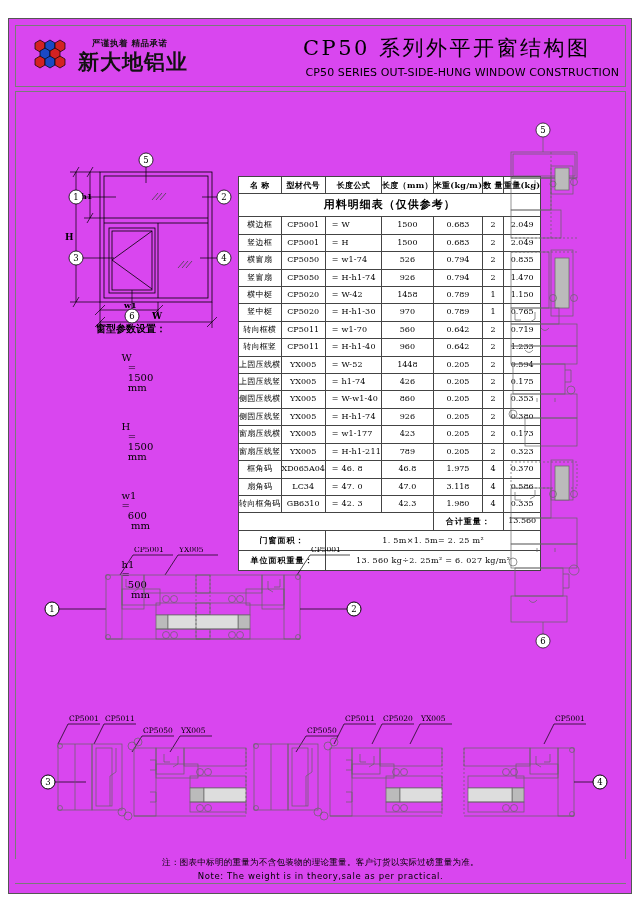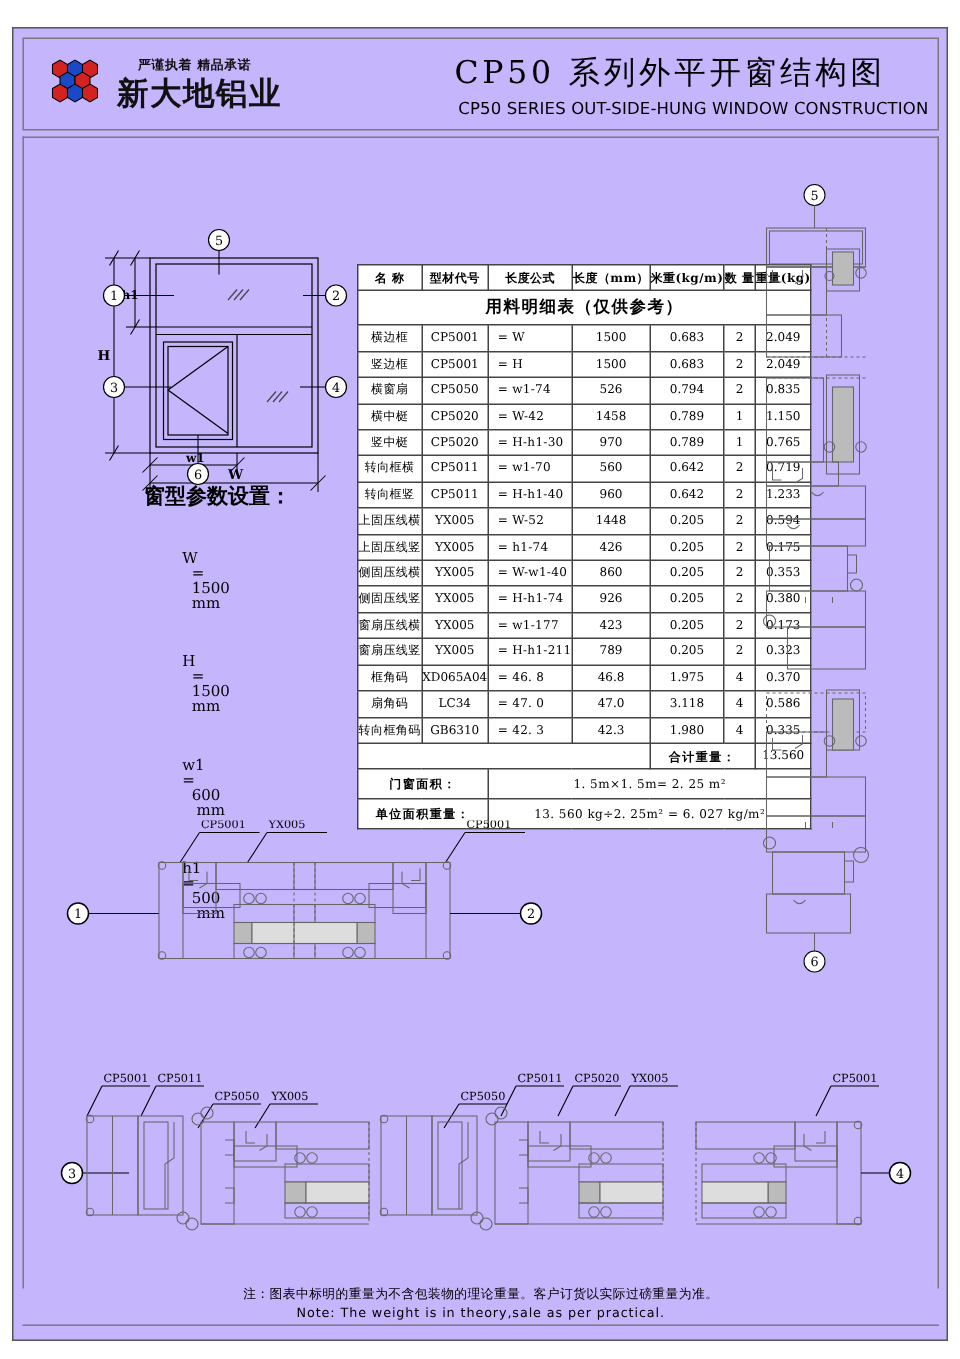--- a/index.html
+++ b/index.html
@@ -14,21 +14,21 @@
     position: relative;
     overflow: hidden;
   }
 
   
   .page {
     position: absolute;
     left: 8px; top: 18px;
     width: 624px; height: 876px;
     border: 1px solid #555;
-    background: #c4b5fd;
+    background: #d946ef;
   }
 
   
   .titlebar {
     position: absolute;
     left: 6px; top: 6px;
     width: 611px; height: 62px;
     border: 1px solid #7a7a7a;
     display: flex;
     align-items: center;
@@ -96,21 +96,21 @@
   
   .elevation { position: absolute; left: 38px; top: 58px; }
 
   .param-list {
     position: absolute;
     left: 80px; top: 232px;
     font-size: 10px;
     font-family: "DejaVu Serif", "Liberation Serif", serif;
     line-height: 1.0;
   }
-  .param-title { font-weight: bold; font-size: 14px; margin-bottom: 20px; }
+  .param-title { font-weight: bold; font-size: 10px; margin-bottom: 9px; }
   .param-row { margin-bottom: 9px; white-space: pre; }
 
   
   .bom {
     position: absolute;
     left: 222px; top: 84px;
     width: 285px;
     border-collapse: collapse;
     font-family: "DejaVu Serif", "Liberation Serif", serif;
     background: #fff;
@@ -365,20 +365,29 @@
           <tr>
             <td class="c-name name">横窗扇</td>
             <td class="c-code">CP5050</td>
             <td class="c-form formula">= w1-74</td>
             <td class="c-len">526</td>
             <td class="c-mw">0.794</td>
             <td class="c-qty">2</td>
             <td class="c-wt">0.835</td>
           </tr>
           <tr>
+            <td class="c-name name">竖窗扇</td>
+            <td class="c-code">CP5050</td>
+            <td class="c-form formula">= H-h1-74</td>
+            <td class="c-len">926</td>
+            <td class="c-mw">0.794</td>
+            <td class="c-qty">2</td>
+            <td class="c-wt">1.470</td>
+          </tr>
+          <tr>
             <td class="c-name name">横中梃</td>
             <td class="c-code">CP5020</td>
             <td class="c-form formula">= W-42</td>
             <td class="c-len">1458</td>
             <td class="c-mw">0.789</td>
             <td class="c-qty">1</td>
             <td class="c-wt">1.150</td>
           </tr>
           <tr>
             <td class="c-name name">竖中梃</td>

